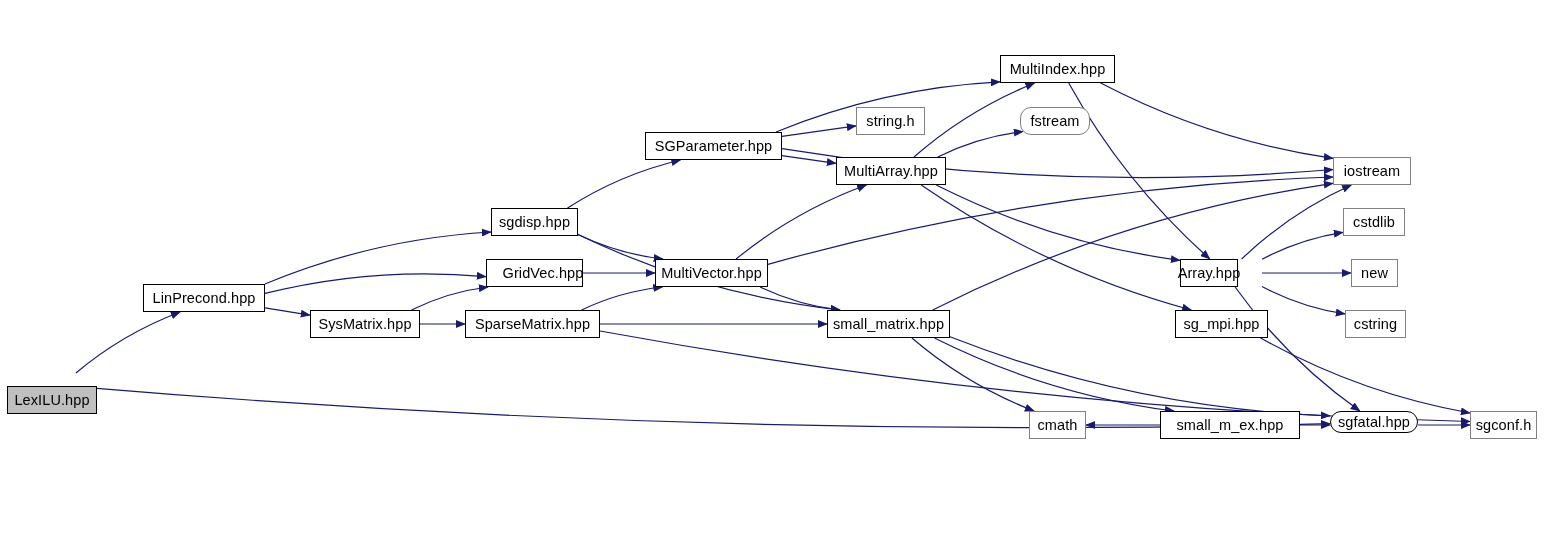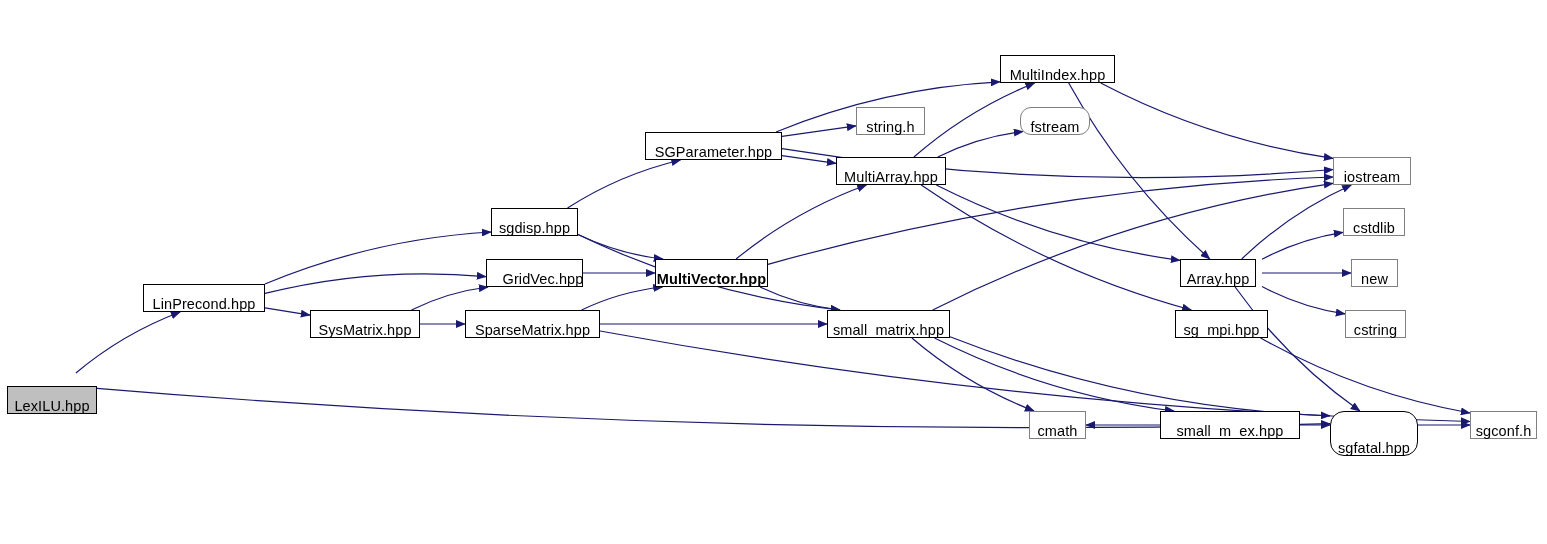--- a/index.html
+++ b/index.html
@@ -20,21 +20,21 @@
     left: 0;
     top: 0;
     width: 1547px;
     height: 544px;
     pointer-events: none;
   }
   .node {
     position: absolute;
     box-sizing: border-box;
     display: flex;
-    align-items: flex-end;
+    align-items: center;
     justify-content: center;
     background: #ffffff;
     border: 1px solid #808080;
     color: #000000;
     font-size: 14.5px;
     line-height: 1;
     white-space: nowrap;
     letter-spacing: 0.1px;
     z-index: 5;
   }
@@ -119,42 +119,42 @@
       </div>
       <div class="node local" style="left: 486px; top: 259px; width: 97px; height: 28px; padding-left: 17px;">
         <span class="node-label">GridVec.hpp</span>
       </div>
       <div class="node local" style="left: 465px; top: 310px; width: 135px; height: 28px;">
         <span class="node-label">SparseMatrix.hpp</span>
       </div>
       <div class="node local" style="left: 645px; top: 132px; width: 137px; height: 28px;">
         <span class="node-label">SGParameter.hpp</span>
       </div>
-      <div class="node local" style="left: 655px; top: 259px; width: 113px; height: 28px; font-weight: bold;">
+      <div class="node local" style="left: 655px; top: 259px; width: 113px; height: 28px;">
         <span class="node-label">MultiVector.hpp</span>
       </div>
       <div class="node local" style="left: 836px; top: 157px; width: 110px; height: 28px;">
         <span class="node-label">MultiArray.hpp</span>
       </div>
       <div class="node local" style="left: 827px; top: 310px; width: 123px; height: 28px;">
         <span class="node-label">small_matrix.hpp</span>
       </div>
       <div class="node local" style="left: 1000px; top: 55px; width: 115px; height: 28px;">
         <span class="node-label">MultiIndex.hpp</span>
       </div>
-      <div class="node local" style="left: 1180px; top: 259px; width: 76px; height: 28px;">
+      <div class="node local" style="left: 1180px; top: 259px; width: 58px; height: 28px;">
         <span class="node-label">Array.hpp</span>
       </div>
       <div class="node local" style="left: 1175px; top: 310px; width: 93px; height: 28px;">
         <span class="node-label">sg_mpi.hpp</span>
       </div>
       <div class="node local" style="left: 1160px; top: 411px; width: 140px; height: 28px;">
         <span class="node-label">small_m_ex.hpp</span>
       </div>
-      <div class="node local" style="left: 1330px; top: 411px; width: 88px; height: 45px; border-radius: 14px;">
+      <div class="node local" style="left: 1330px; top: 411px; width: 88px; height: 22px; border-radius: 14px;">
         <span class="node-label">sgfatal.hpp</span>
       </div>
       <div class="node system" style="left: 856px; top: 107px; width: 69px; height: 28px;">
         <span class="node-label">string.h</span>
       </div>
       <div class="node system" style="left: 1020px; top: 107px; width: 70px; height: 28px; border-radius: 11px;">
         <span class="node-label">fstream</span>
       </div>
       <div class="node system" style="left: 1333px; top: 157px; width: 78px; height: 28px;">
         <span class="node-label">iostream</span>

